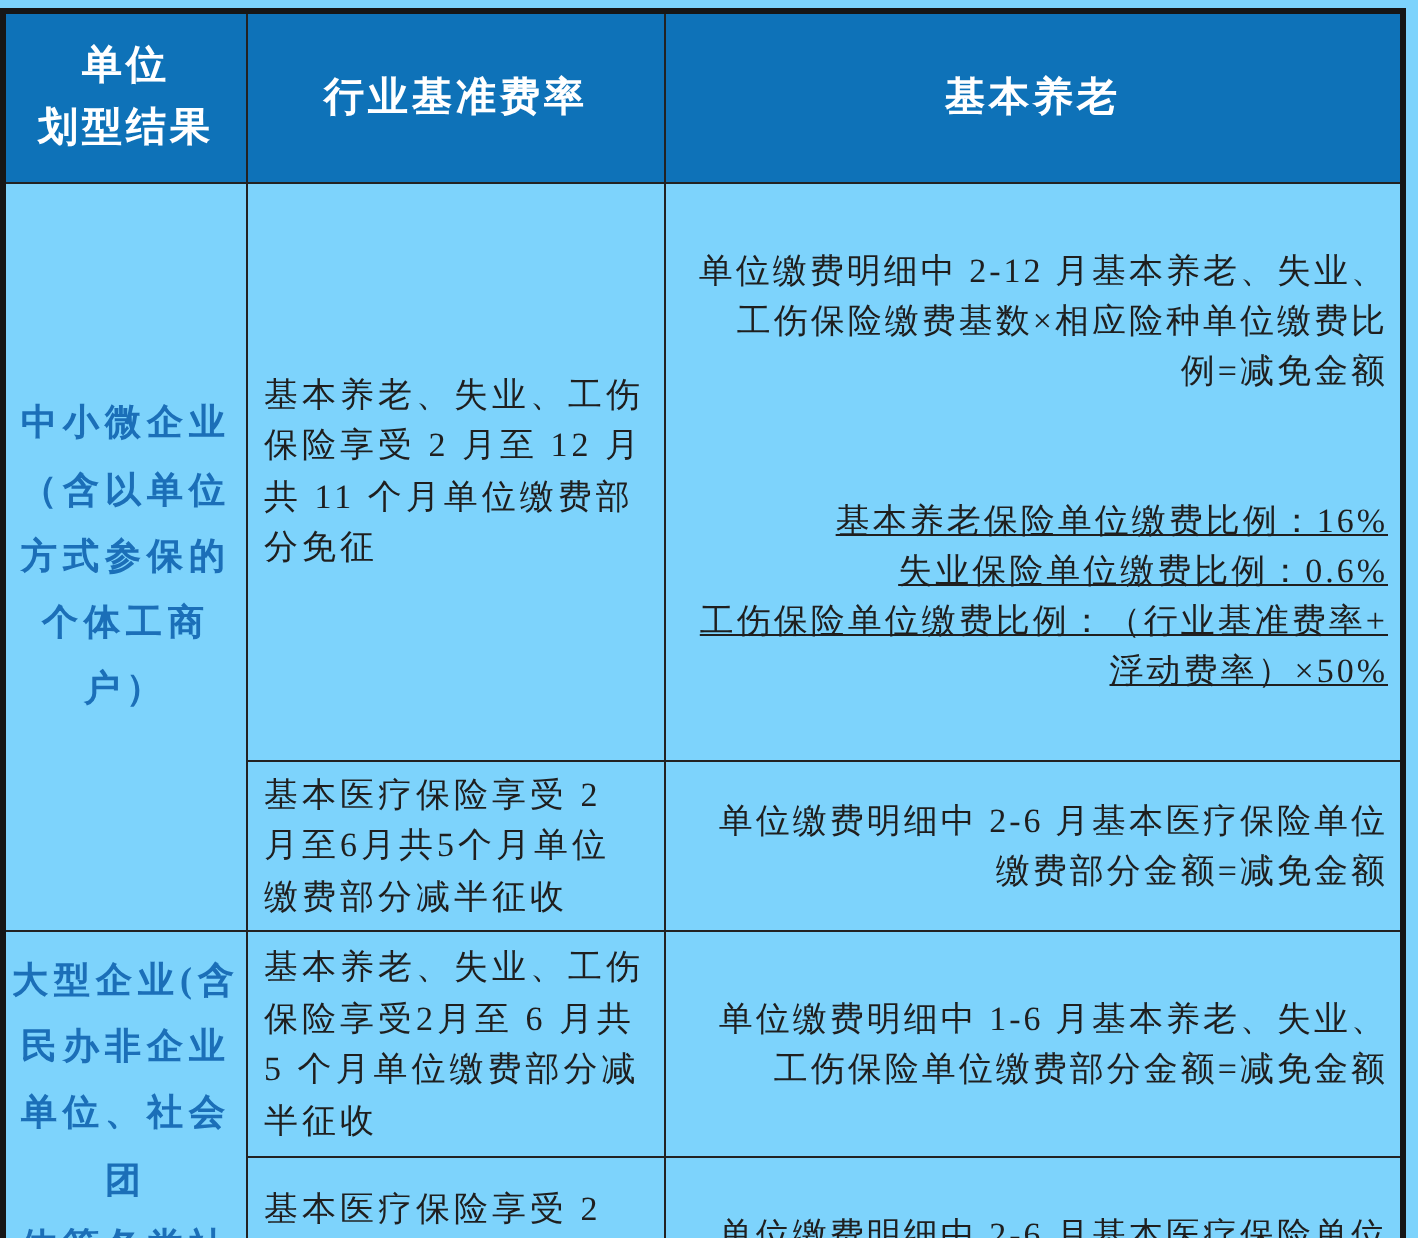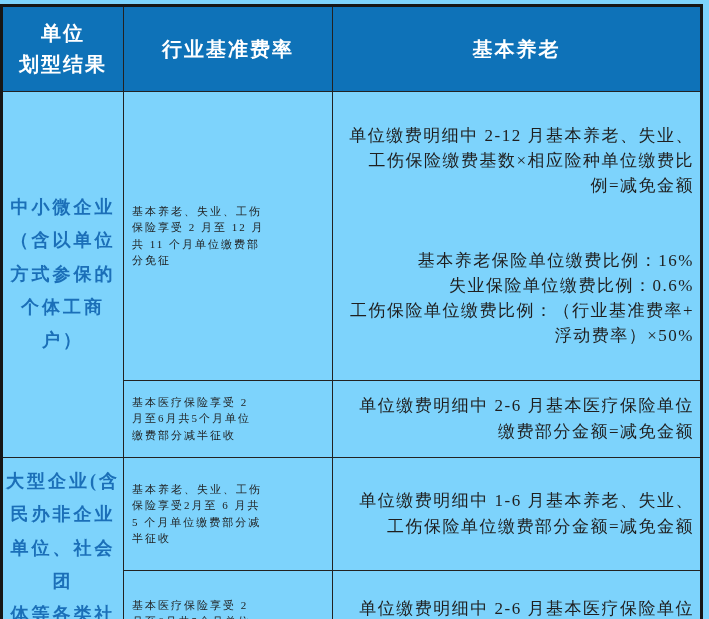--- a/index.html
+++ b/index.html
@@ -53,37 +53,37 @@
     font-weight: 700;
     font-size: 18px;
     letter-spacing: 3px;
     text-align: center;
     white-space: pre-line;
     line-height: 1.85;
     padding: 2px 2px;
   }
   td.policy-cell {
     color: #1f1f1f;
-    font-size: 11px;
+    font-size: 17px;
     letter-spacing: 2px;
     text-align: left;
     white-space: pre-line;
     line-height: 1.5;
     padding: 4px 4px 4px 8px;
   }
   td.amount-cell {
     color: #1f1f1f;
     font-size: 17px;
     letter-spacing: 1.5px;
     text-align: right;
     white-space: pre-line;
     line-height: 1.48;
     padding: 6px 6px 6px 10px;
   }
-  .para-gap { margin-top: 24px; }
+  .para-gap { margin-top: 24px; text-decoration: underline; }
 </style>
 </head>
 <body>
 
 <div class="page">
   <table class="policy-table">
     <colgroup>
       <col class="c1">
         <col class="c2">
         <col class="c3">

